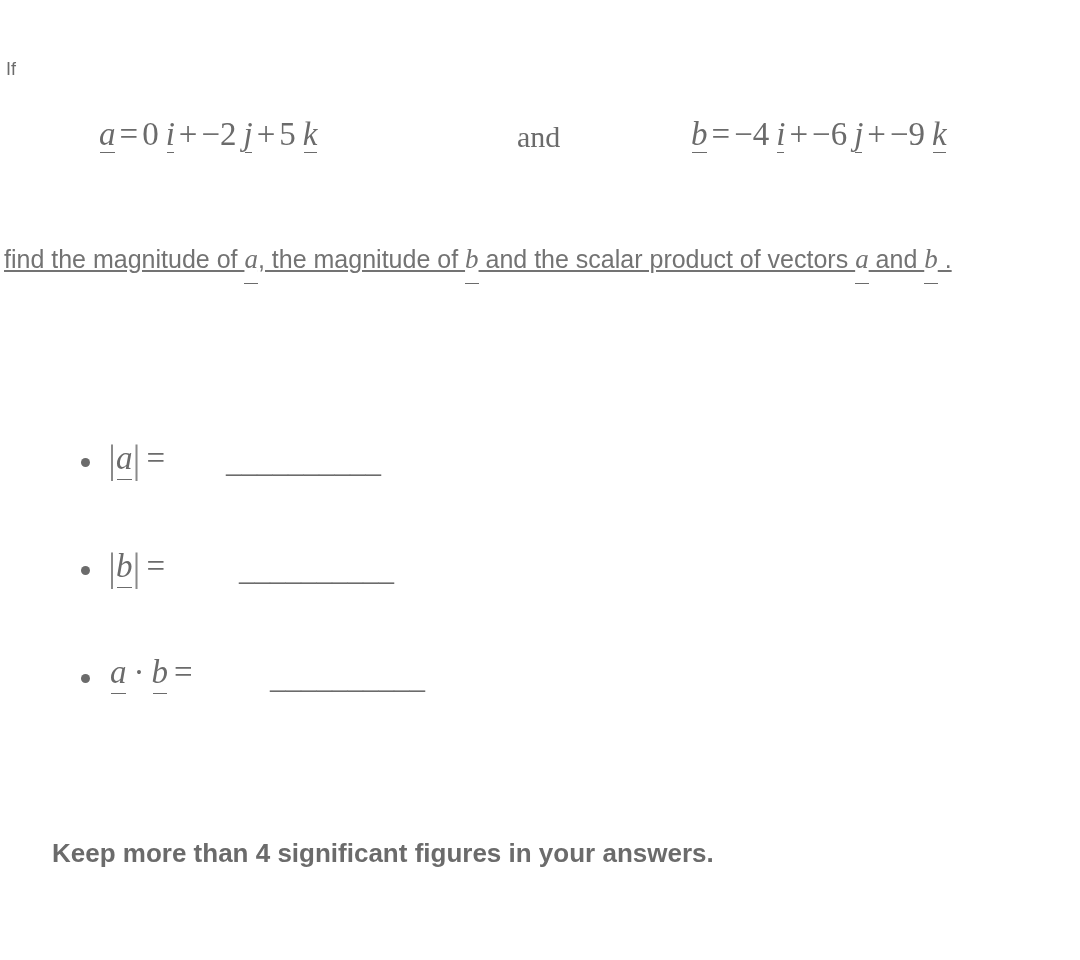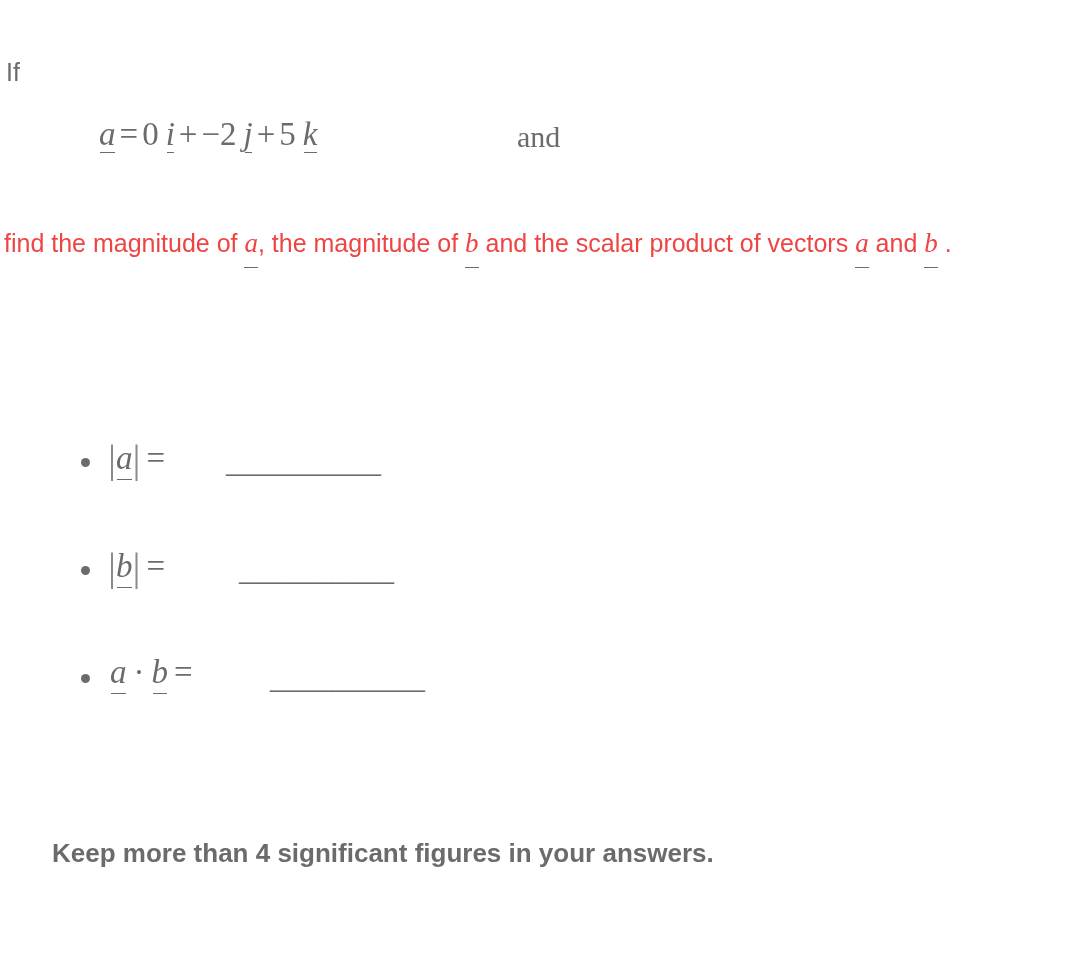--- a/index.html
+++ b/index.html
@@ -42,21 +42,21 @@
     height: 1.5px;
     background: #6b6b6b;
   }
   .vec.tight::after { left: 1px; right: 1px; }
 
   
   #if-line {
     position: absolute;
     left: 6px;
     top: 60px;
-    font-size: 25px;
+    font-size: 18px;
   }
 
   
   #equation-row {
     position: absolute;
     left: 0;
     top: 106px;
     width: 1080px;
     height: 64px;
     margin-left: 36px;
@@ -82,26 +82,27 @@
 
   .eq .vec { font-size: 33px; }
   .op { padding: 0 4px; }
   .num { font-style: normal; }
   .sp-l { margin-left: 7px; }
 
   
   #find-paragraph {
     position: absolute;
     left: 4px;
-    top: 220px;
+    top: 236px;
     width: 1076px;
     font-family: "Liberation Sans", sans-serif;
     font-size: 25px;
     line-height: 46px;
-    color: #ef4444;
+    color: #737373;
+    text-decoration: underline;
   }
   #find-paragraph .vec {
     font-family: "Liberation Serif", serif;
     font-size: 27px;
   }
 
   
   #answer-list {
     position: absolute;
     left: 0;
@@ -172,20 +173,23 @@
 <div id="if-line" class="prose">If</div>
 
 <div id="equation-row">
 
   <div class="eq" id="equation-a">
     <span class="vec tight">a</span><span class="op">=</span><span class="num">0</span><span class="vec tight sp-l">i</span><span class="op num">+</span><span class="num">−2</span><span class="vec tight sp-l">j</span><span class="op num">+</span><span class="num">5</span><span class="vec tight sp-l">k</span>
   </div>
 
   <div id="equation-and">and</div>
 
+  <div class="eq" id="equation-b">
+    <span class="vec tight">b</span><span class="op">=</span><span class="num">−4</span><span class="vec tight sp-l">i</span><span class="op num">+</span><span class="num">−6</span><span class="vec tight sp-l">j</span><span class="op num">+</span><span class="num">−9</span><span class="vec tight sp-l">k</span>
+  </div>
 
 </div>
 
 <div id="find-paragraph"><span>find  the magnitude of </span><span class="vec">a</span><span>, the magnitude of </span><span class="vec">b</span><span> and the scalar product of vectors </span><span class="vec">a</span><span> and </span><span class="vec">b</span><span> .</span></div>
 
 <div id="answer-list">
 
   <div class="answer-item">
     <span class="bullet"></span>
     <span class="answer-label"><span class="abs-bar">|</span><span class="vec tight">a</span><span class="abs-bar">|</span><span class="eqsign">=</span></span>

